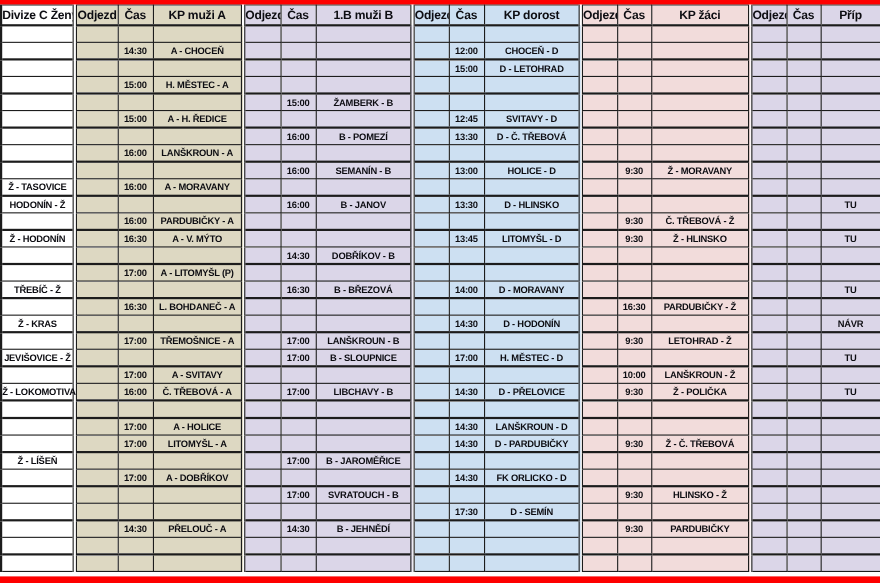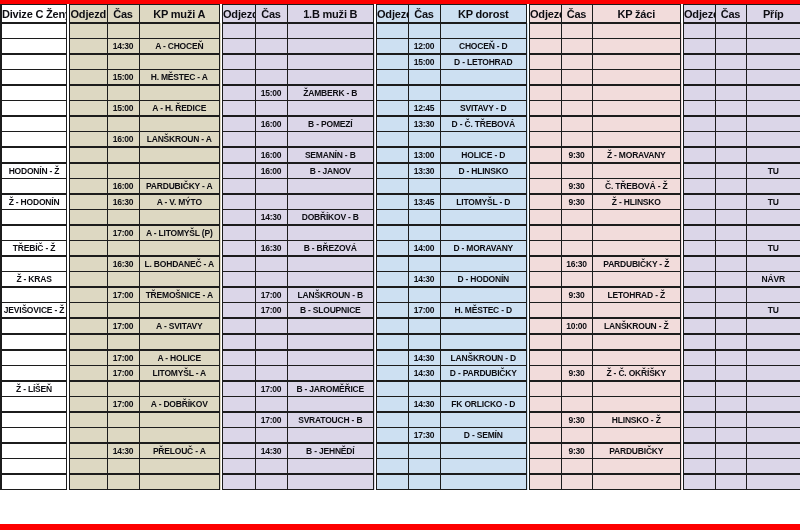--- a/index.html
+++ b/index.html
@@ -236,20 +236,38 @@
           <td class="cd gs"></td>
           <td class="cd">13:00</td>
           <td class="cd nm">HOLICE - D</td>
           <td class="cz gs"></td>
           <td class="cz">9:30</td>
           <td class="cz nm">Ž - MORAVANY</td>
           <td class="cp gs"></td>
           <td class="cp"></td>
           <td class="cp nm last"></td>
         </tr>
+        <tr>
+          <td class="cw first nm">Ž - TASOVICE</td>
+          <td class="ca gs"></td>
+          <td class="ca">16:00</td>
+          <td class="ca nm">A - MORAVANY</td>
+          <td class="cb gs"></td>
+          <td class="cb"></td>
+          <td class="cb nm"></td>
+          <td class="cd gs"></td>
+          <td class="cd"></td>
+          <td class="cd nm"></td>
+          <td class="cz gs"></td>
+          <td class="cz"></td>
+          <td class="cz nm"></td>
+          <td class="cp gs"></td>
+          <td class="cp"></td>
+          <td class="cp nm last"></td>
+        </tr>
         <tr class="thick">
           <td class="cw first nm">HODONÍN - Ž</td>
           <td class="ca gs"></td>
           <td class="ca"></td>
           <td class="ca nm"></td>
           <td class="cb gs"></td>
           <td class="cb">16:00</td>
           <td class="cb nm">B - JANOV</td>
           <td class="cd gs"></td>
           <td class="cd">13:30</td>
@@ -434,20 +452,38 @@
           <td class="cd gs"></td>
           <td class="cd"></td>
           <td class="cd nm"></td>
           <td class="cz gs"></td>
           <td class="cz">10:00</td>
           <td class="cz nm">LANŠKROUN - Ž</td>
           <td class="cp gs"></td>
           <td class="cp"></td>
           <td class="cp nm last"></td>
         </tr>
+        <tr>
+          <td class="cw first nm">Ž - LOKOMOTIVA</td>
+          <td class="ca gs"></td>
+          <td class="ca">16:00</td>
+          <td class="ca nm">Č. TŘEBOVÁ - A</td>
+          <td class="cb gs"></td>
+          <td class="cb">17:00</td>
+          <td class="cb nm">LIBCHAVY - B</td>
+          <td class="cd gs"></td>
+          <td class="cd">14:30</td>
+          <td class="cd nm">D - PŘELOVICE</td>
+          <td class="cz gs"></td>
+          <td class="cz">9:30</td>
+          <td class="cz nm">Ž - POLIČKA</td>
+          <td class="cp gs"></td>
+          <td class="cp"></td>
+          <td class="cp nm last">TU</td>
+        </tr>
         <tr class="thick">
           <td class="cw first nm"></td>
           <td class="ca gs"></td>
           <td class="ca"></td>
           <td class="ca nm"></td>
           <td class="cb gs"></td>
           <td class="cb"></td>
           <td class="cb nm"></td>
           <td class="cd gs"></td>
           <td class="cd"></td>
@@ -483,21 +519,21 @@
           <td class="ca">17:00</td>
           <td class="ca nm">LITOMYŠL - A</td>
           <td class="cb gs"></td>
           <td class="cb"></td>
           <td class="cb nm"></td>
           <td class="cd gs"></td>
           <td class="cd">14:30</td>
           <td class="cd nm">D - PARDUBIČKY</td>
           <td class="cz gs"></td>
           <td class="cz">9:30</td>
-          <td class="cz nm">Ž - Č. OKŘÍŠKY</td>
+          <td class="cz nm">Ž - Č. TŘEBOVÁ</td>
           <td class="cp gs"></td>
           <td class="cp"></td>
           <td class="cp nm last"></td>
         </tr>
         <tr class="thick">
           <td class="cw first nm">Ž - LÍŠEŇ</td>
           <td class="ca gs"></td>
           <td class="ca"></td>
           <td class="ca nm"></td>
           <td class="cb gs"></td>

